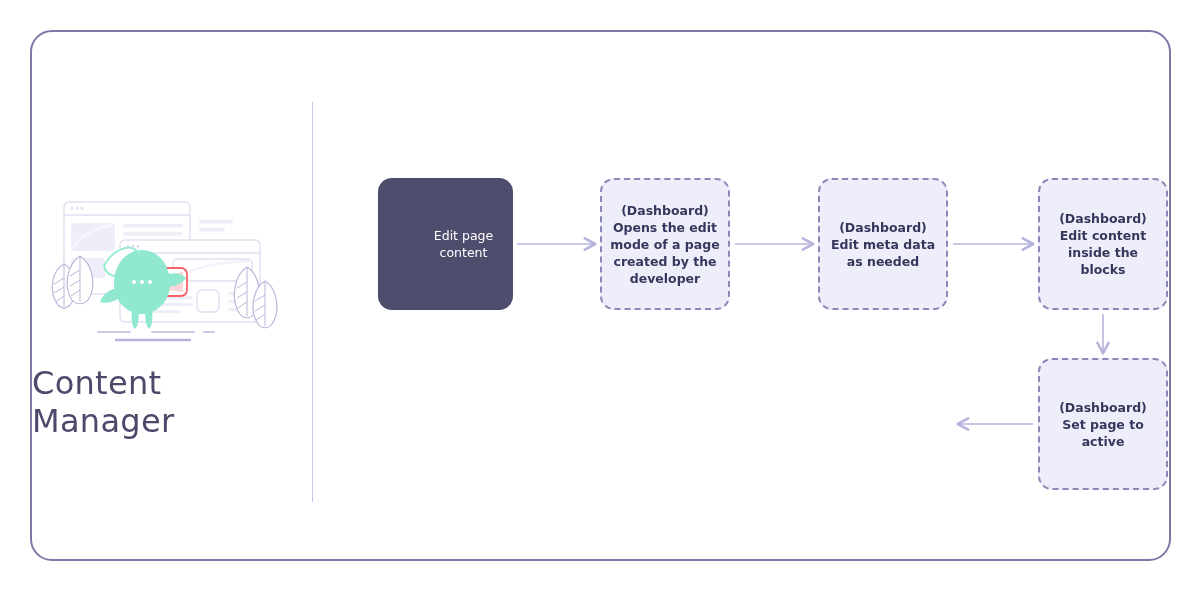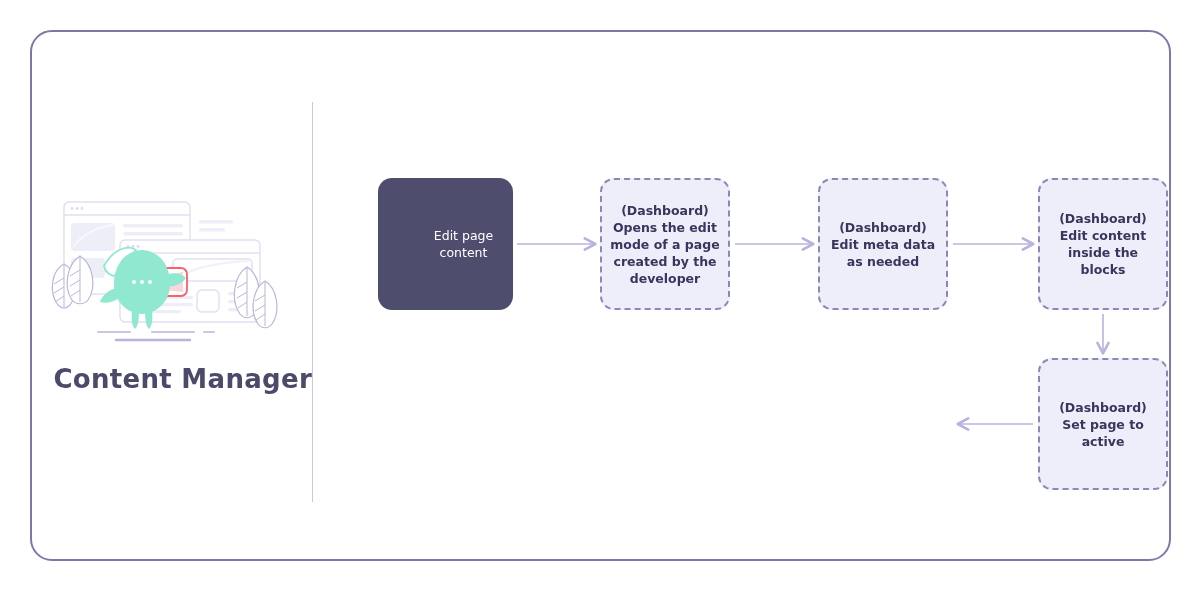--- a/index.html
+++ b/index.html
@@ -41,23 +41,23 @@
     left: 10px;
     top: 160px;
     width: 260px;
     height: 160px;
   }
   #panel-title {
     position: absolute;
     left: 0px;
     top: 332px;
     width: 280px;
-    text-align: right;
-    font-size: 26px;
-    font-weight: 700;
+    text-align: left;
+    font-size: 32px;
+    font-weight: 400;
     letter-spacing: 0.3px;
     color: #4c4a6b;
     font-family: "DejaVu Sans", sans-serif;
   }
 
   
   #divider {
     position: absolute;
     left: 280px;
     top: 70px;

